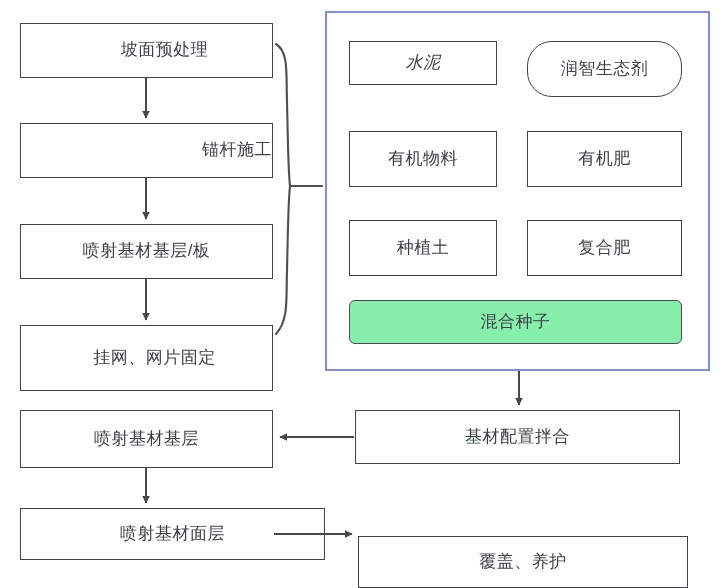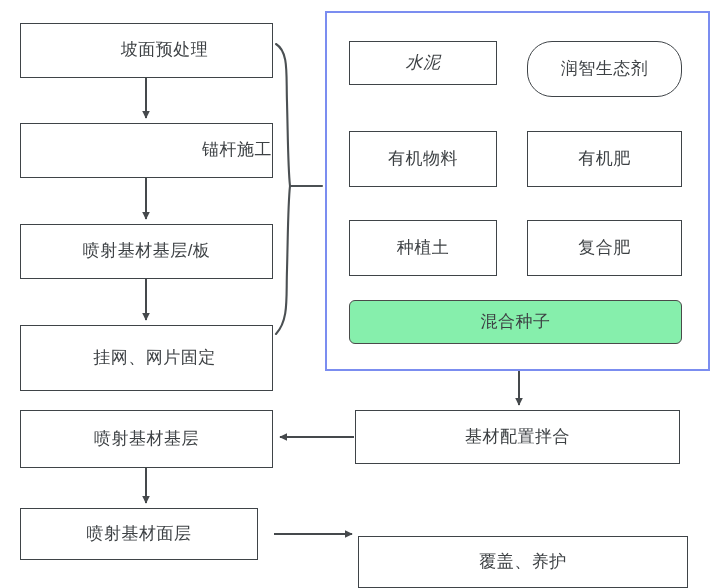--- a/index.html
+++ b/index.html
@@ -116,21 +116,21 @@
   </div>
 
   <div class="node" style="left:355px; top:410px; width:325px; height:54px;">
     <span>基材配置拌合</span>
   </div>
 
   <div class="node" style="left:20px; top:410px; width:253px; height:58px;">
     <span>喷射基材基层</span>
   </div>
 
-  <div class="node" style="left:20px; top:508px; width:238px; height:52px;">
+  <div class="node" style="left:20px; top:508px; width:305px; height:52px;">
     <span>喷射基材面层</span>
   </div>
 
   <div class="node" style="left:358px; top:508px; width:330px; height:52px;margin-top:28px;">
     <span>覆盖、养护</span>
   </div>
 
   <svg class="overlay" viewBox="0 0 723 588">
     <defs>
       <marker id="arrowhead" markerWidth="9" markerHeight="9" refX="7.2" refY="4.5" orient="auto" markerUnits="userSpaceOnUse">

